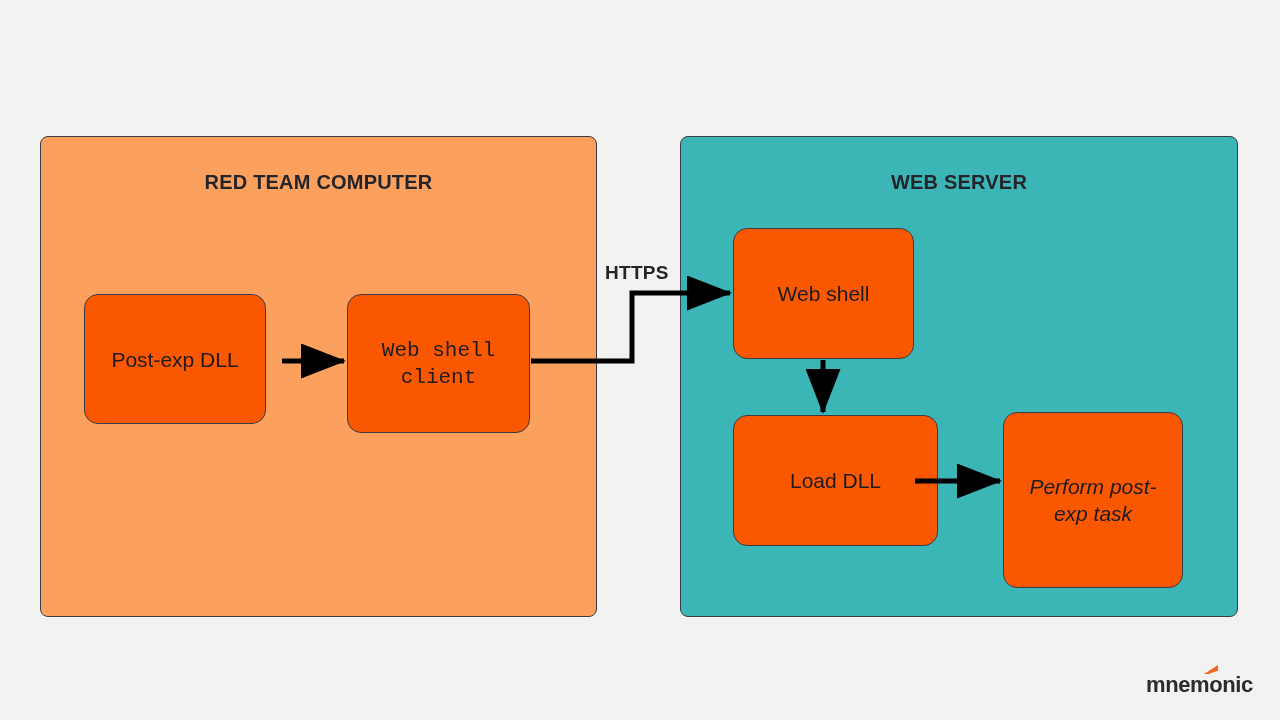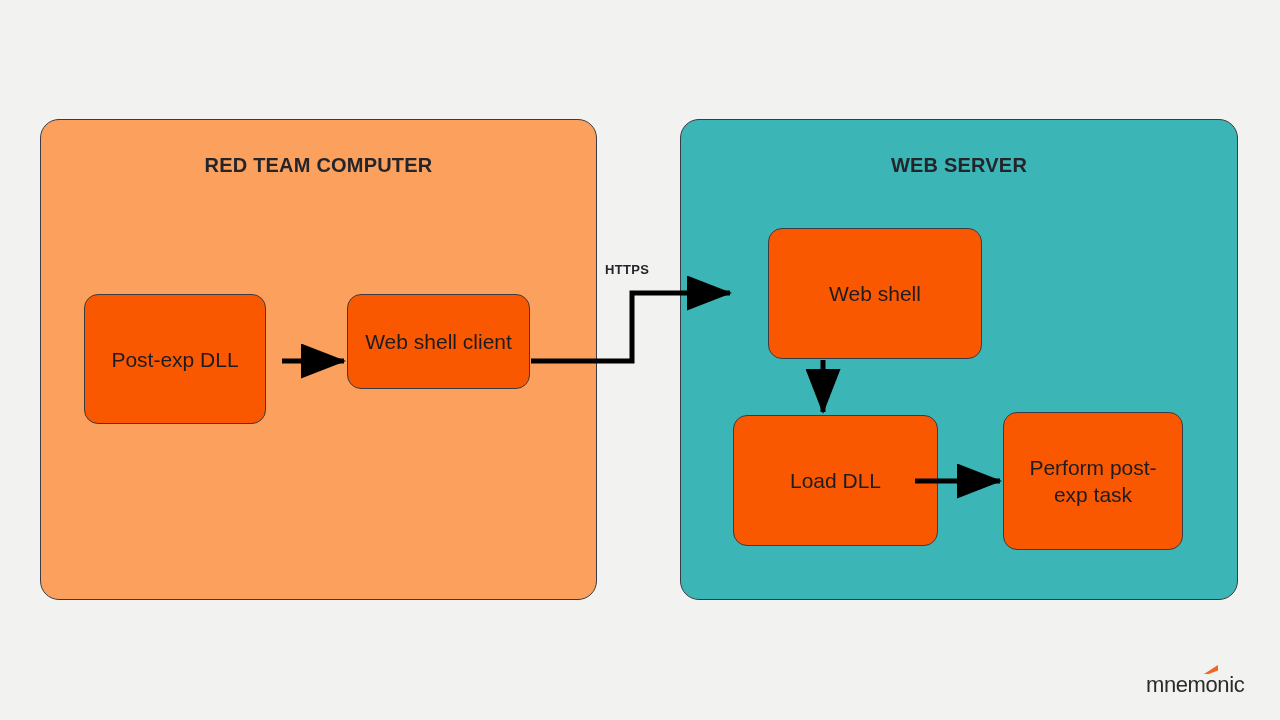--- a/index.html
+++ b/index.html
@@ -19,21 +19,22 @@
     width: 1280px;
     height: 720px;
     background: #f2f2f0;
   }
 
   
   .zone {
     position: absolute;
     box-sizing: border-box;
     border: 1.4px solid #3b3b44;
-    border-radius: 19px;
+    border-radius: 8px;
+    margin-top: 17px;
   }
   #zone-red {
     left: 40px;
     top: 119px;
     width: 557px;
     height: 481px;
     background: #fca05d;
   }
   #zone-web {
     left: 680px;
@@ -65,60 +66,60 @@
     display: flex;
     align-items: center;
     justify-content: center;
     text-align: center;
     color: #1c1c22;
     font-size: 21px;
     line-height: 27px;
     padding: 4px 10px;
   }
   #node-postexp-dll   { left: 84px;  top: 294px; width: 182px; height: 130px; }
-  #node-webshell-cli  { left: 347px; top: 294px; width: 183px; height: 95px; }
-  #node-webshell      { left: 768px; top: 228px; width: 214px; height: 131px; }
+  #node-webshell-cli  { left: 347px; top: 294px; width: 183px; height: 139px; font-family: Liberation Mono, monospace; }
+  #node-webshell      { left: 733px; top: 228px; width: 181px; height: 131px; }
   #node-load-dll      { left: 733px; top: 415px; width: 205px; height: 131px; }
-  #node-post-exp-task { left: 1003px;top: 412px; width: 180px; height: 138px; }
+  #node-post-exp-task { left: 1003px;top: 412px; width: 180px; height: 176px; font-style: italic; }
 
   
   #connectors {
     position: absolute;
     left: 0;
     top: 0;
     width: 1280px;
     height: 720px;
     pointer-events: none;
   }
 
   
   .edge-label {
     position: absolute;
-    font-size: 13px;
+    font-size: 19px;
     font-weight: bold;
     color: #24242b;
     letter-spacing: 0.3px;
     white-space: nowrap;
   }
   #label-https { left: 605px; top: 262px; }
 
   
   #logo {
     position: absolute;
     left: 1146px;
     top: 666px;
     width: 108px;
     height: 30px;
   }
   #logo-wordmark {
     position: absolute;
     left: 0;
     bottom: 0;
     font-size: 22px;
-    font-weight: 400;
+    font-weight: 700;
     letter-spacing: -0.4px;
     color: #2b2b2b;
     line-height: 22px;
   }
   #logo-accent {
     position: absolute;
     left: 58px;
     top: -1px;
     width: 14px;
     height: 9px;

